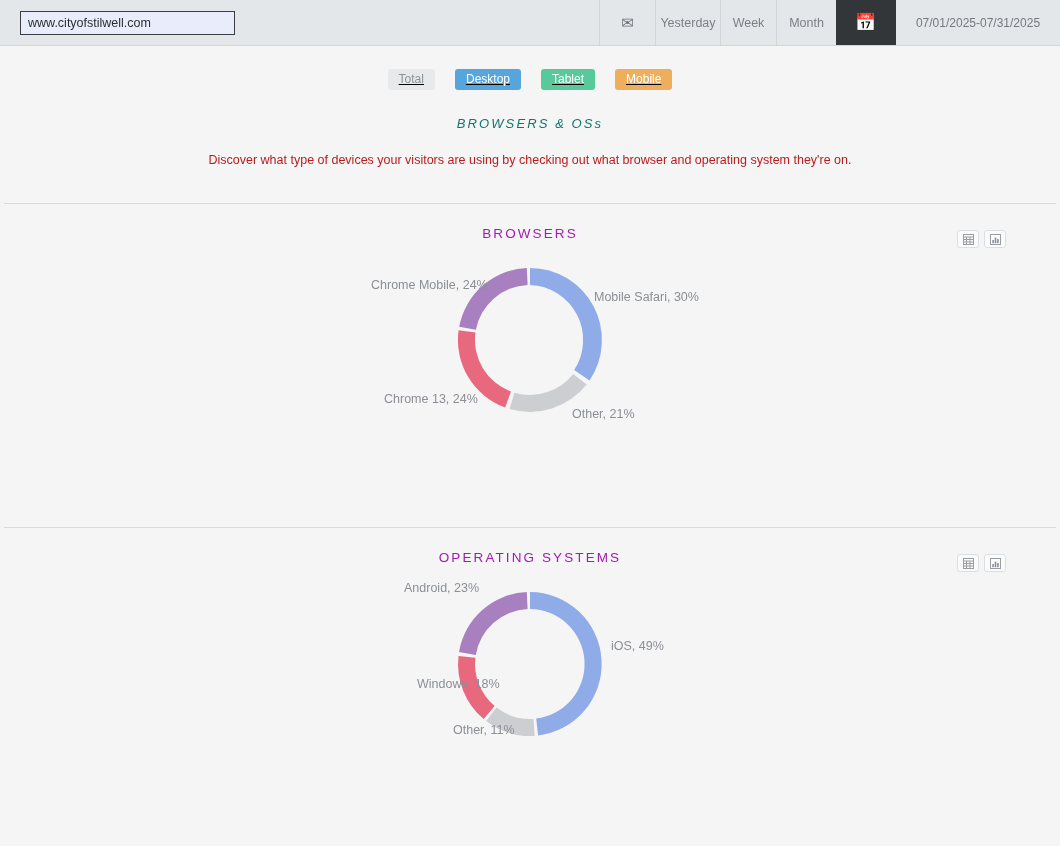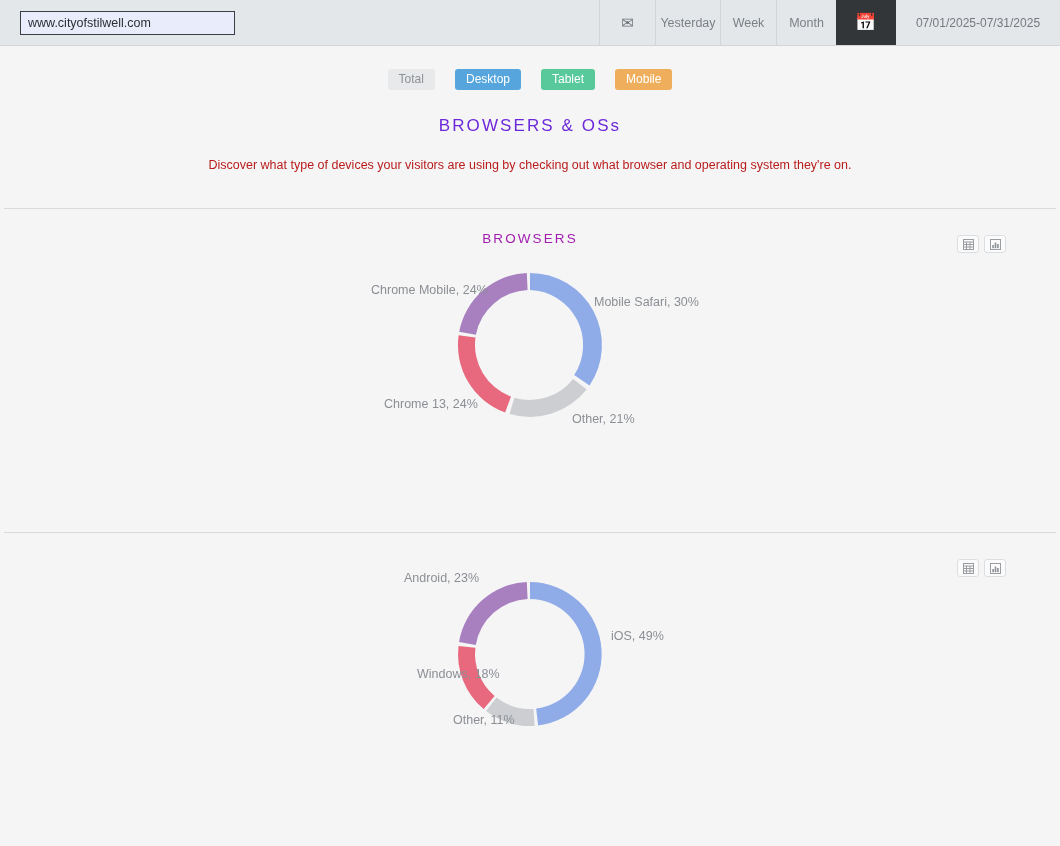--- a/index.html
+++ b/index.html
@@ -70,20 +70,21 @@
   }
 
   
   .filter-row {
     height: 66px;
     display: flex;
     align-items: center;
     justify-content: center;
     gap: 20px;
     background: #f5f5f6;
+    text-decoration: underline;
   }
   .pill {
     height: 21px;
     padding: 0 11px;
     border-radius: 3px;
     font-size: 12px;
     line-height: 21px;
     color: #ffffff;
     cursor: pointer;
     user-select: none;
@@ -92,25 +93,26 @@
   .pill-desktop { background: #57a5dd; }
   .pill-tablet  { background: #58c99a; }
   .pill-mobile  { background: #efae5c; }
 
   
   .page-head {
     text-align: center;
     padding-bottom: 36px;
   }
   .page-title {
-    font-size: 17px;
+    font-size: 13px;
     letter-spacing: 2.1px;
-    color: #6d28d9;
+    color: #0f766e;
     font-weight: normal;
     padding-top: 4px;
+    font-style: italic;
   }
   .page-sub {
     margin-top: 22px;
     font-size: 12.5px;
     color: #b91c1c;
   }
 
   
   .panel {
     border-top: 1px solid #d8dadd;
@@ -254,20 +256,21 @@
     </svg>
 
     <div class="slice-label" style="left:590px; top:33px;">Mobile Safari, 30%</div>
     <div class="slice-label" style="left:568px; top:150px;">Other, 21%</div>
     <div class="slice-label" style="left:380px; top:135px;">Chrome 13, 24%</div>
     <div class="slice-label" style="left:367px; top:21px;">Chrome Mobile, 24%</div>
   </div>
 </div>
 
 <div class="panel panel-os">
+  <div class="panel-title">OPERATING SYSTEMS</div>
 
   <div class="panel-tools">
     <div class="tool-btn">
       <span>
         <svg width="11" height="11" viewBox="0 0 11 11">
           <rect x="0.5" y="0.5" width="10" height="10" fill="none" stroke="#9a9ea3"></rect>
           <line x1="0.5" y1="3" x2="10.5" y2="3" stroke="#9a9ea3"></line>
           <line x1="0.5" y1="5.5" x2="10.5" y2="5.5" stroke="#9a9ea3"></line>
           <line x1="0.5" y1="8" x2="10.5" y2="8" stroke="#9a9ea3"></line>
           <line x1="3.5" y1="3" x2="3.5" y2="10.5" stroke="#9a9ea3"></line>

